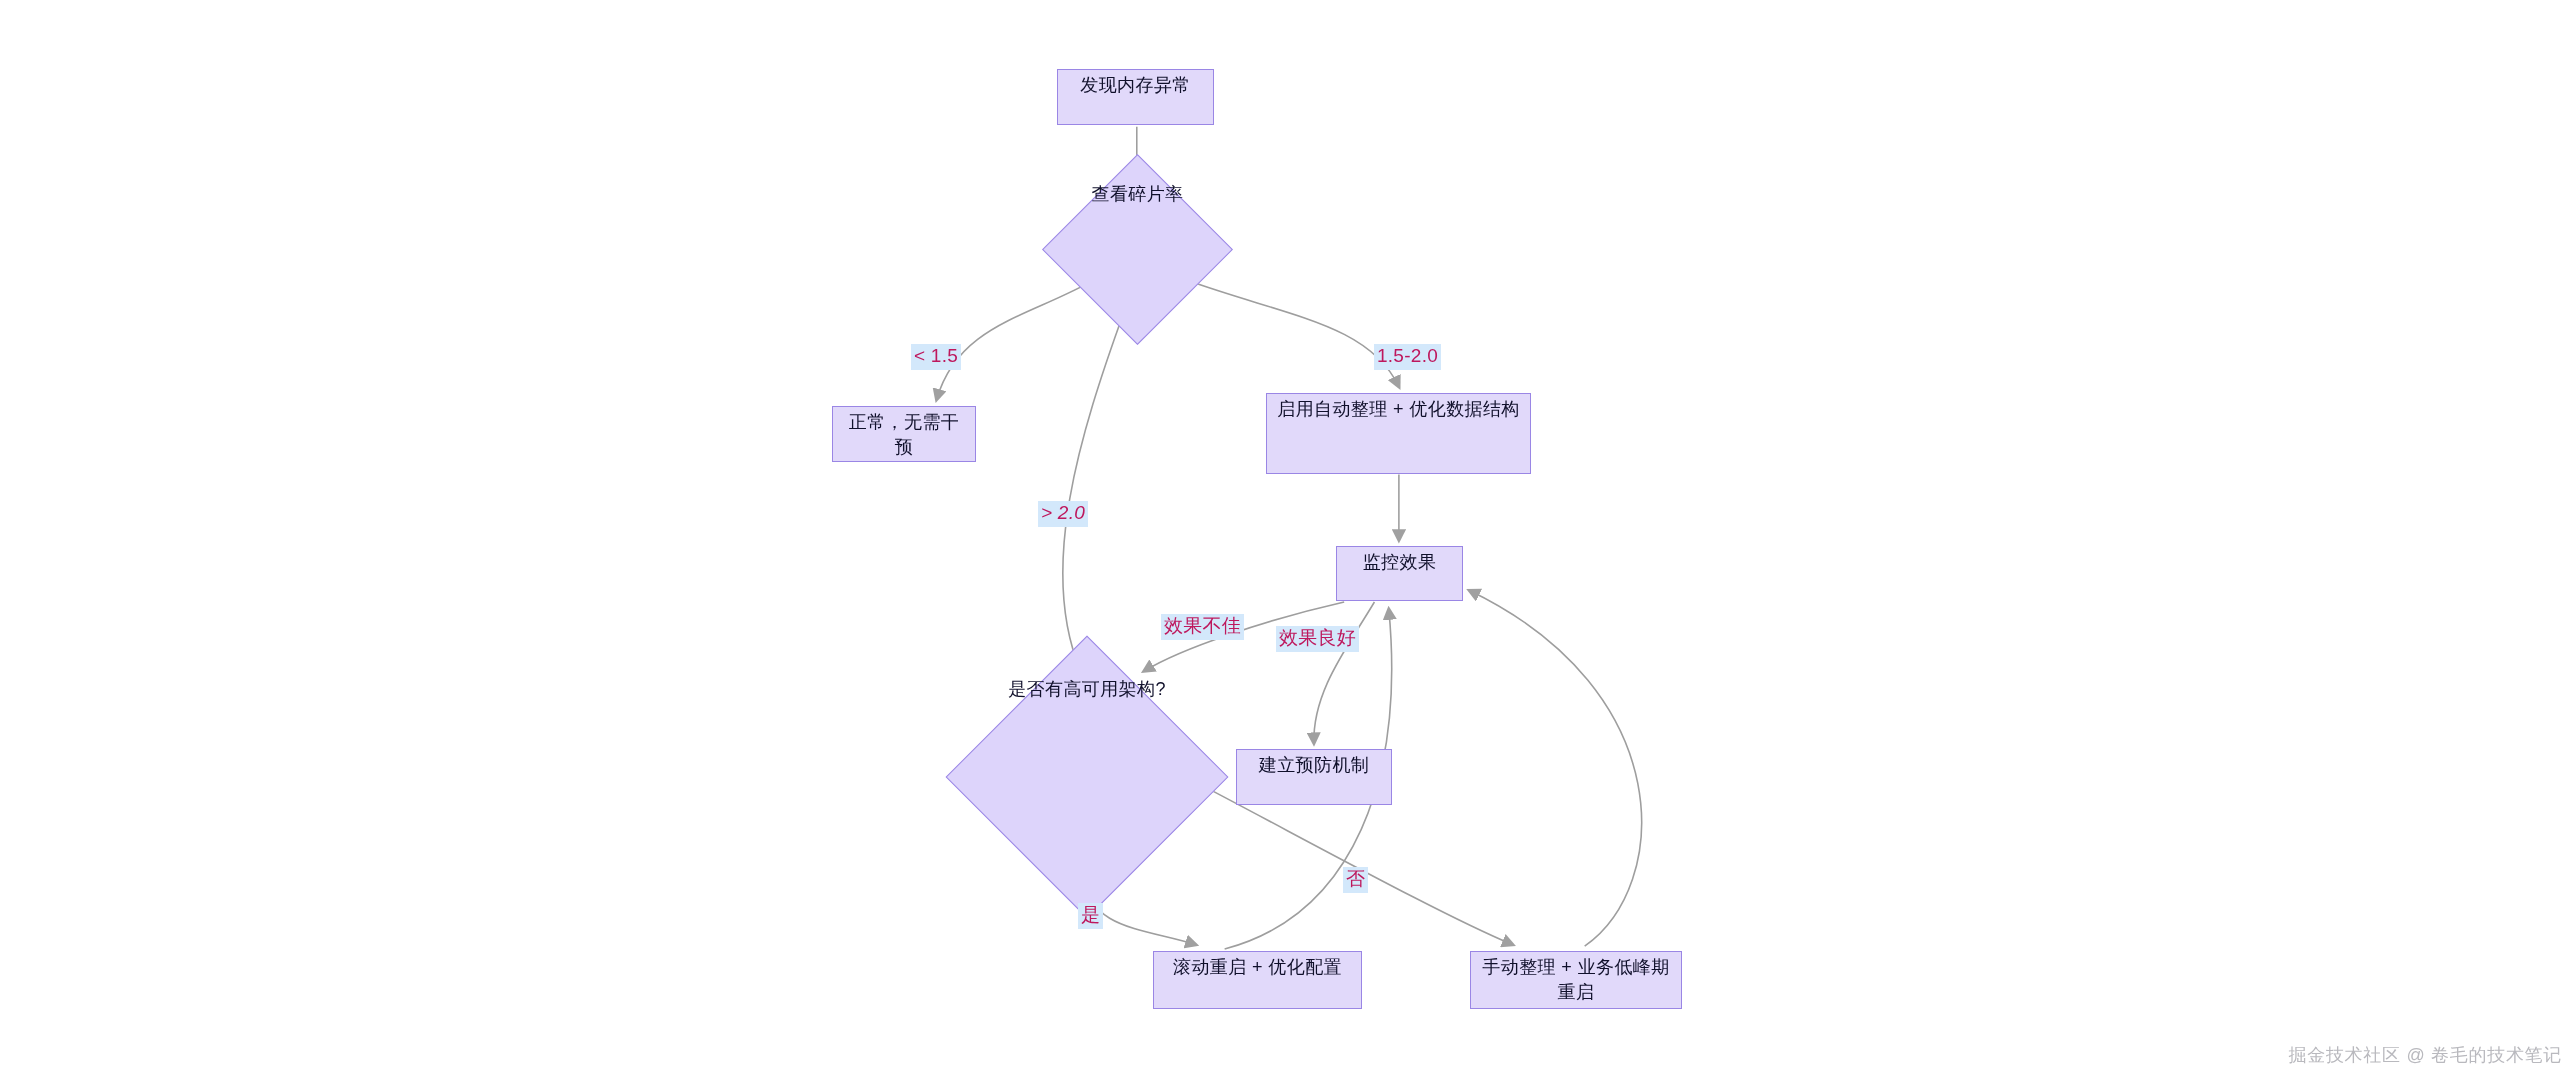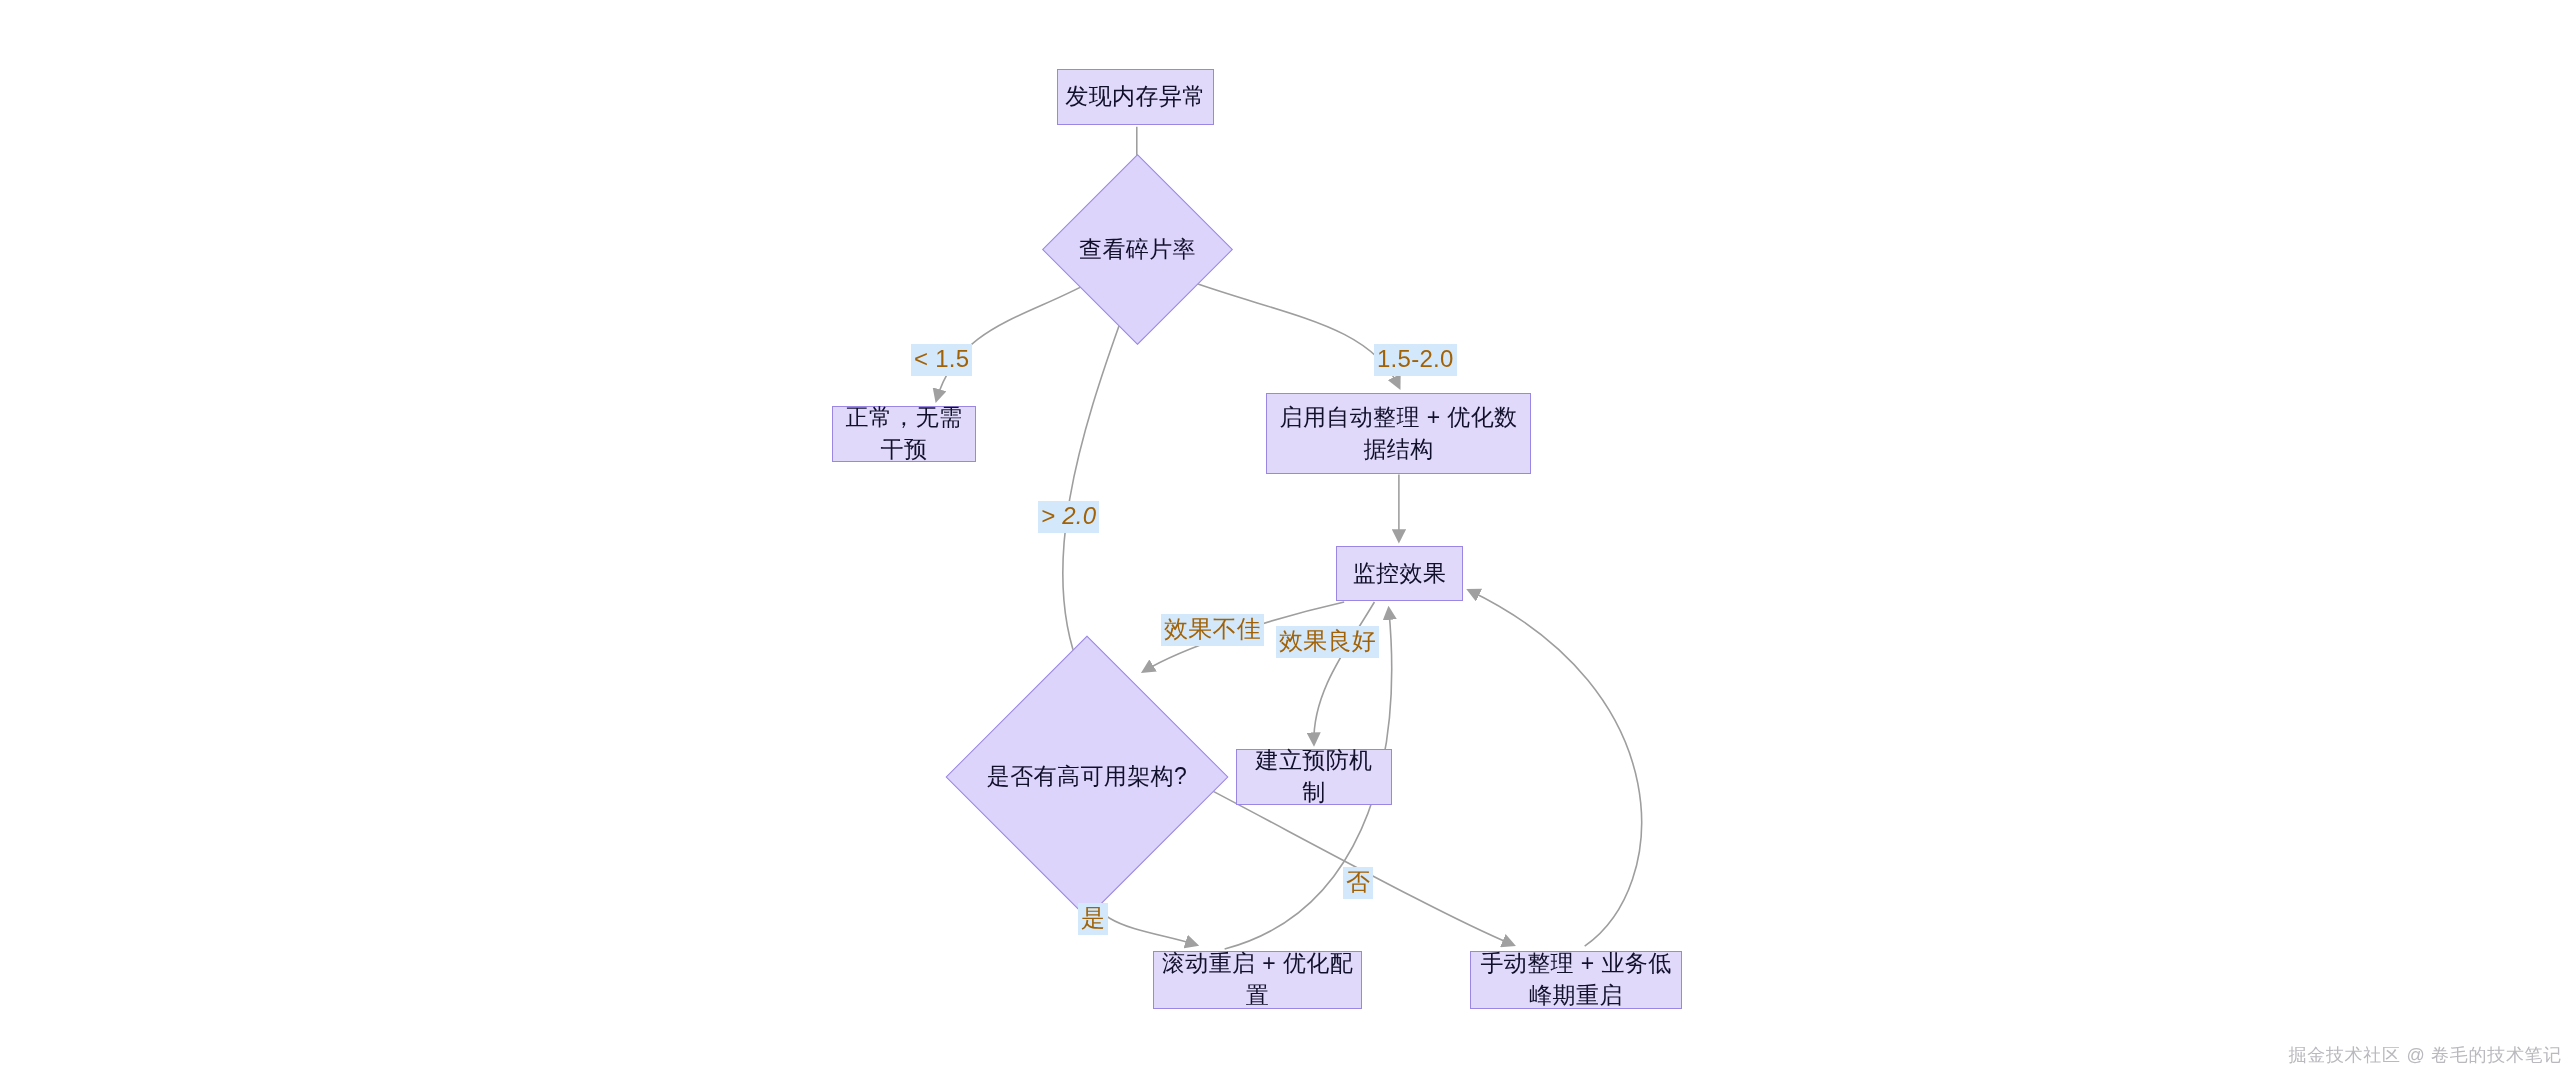--- a/index.html
+++ b/index.html
@@ -11,23 +11,23 @@
   }
   #diagram-root{position:absolute;inset:0;}
   #edge-layer{position:absolute;left:0;top:0;width:2576px;height:1083px;}
 
   .node{
     position:absolute;
     box-sizing:border-box;
     background:#e1d9fa;
     border:1.4px solid #9a86e5;
     color:#10102b;
-    display:flex;align-items:center;justify-content:center;
+    display:flex;align-items:flex-start;justify-content:center;
     text-align:center;
-    font-size:23px;
+    font-size:18px;
     line-height:1.38;
     letter-spacing:0.4px;
     padding:2.9px 7.2px;
   }
   .node.diamond{
     background:transparent;border:none;padding:0;
   }
   .node.diamond .dshape{
     position:absolute;left:0;top:0;width:100%;height:100%;
     background:#ddd4fb;
@@ -36,22 +36,22 @@
     transform:rotate(45deg);
   }
   .node.diamond .dlabel{
     position:relative;z-index:2;
     white-space:nowrap;
   }
 
   .edge-label{
     position:absolute;
     background:#d3e8fb;
-    color:#a16207;
-    font-size:24px;
+    color:#be185d;
+    font-size:19px;
     line-height:1.2;
     padding:1.4px 2.9px;
     white-space:nowrap;
     letter-spacing:0.3px;
   }
 
   .watermark{
     position:absolute;
     right:14px;bottom:16px;
     font-size:18px;

